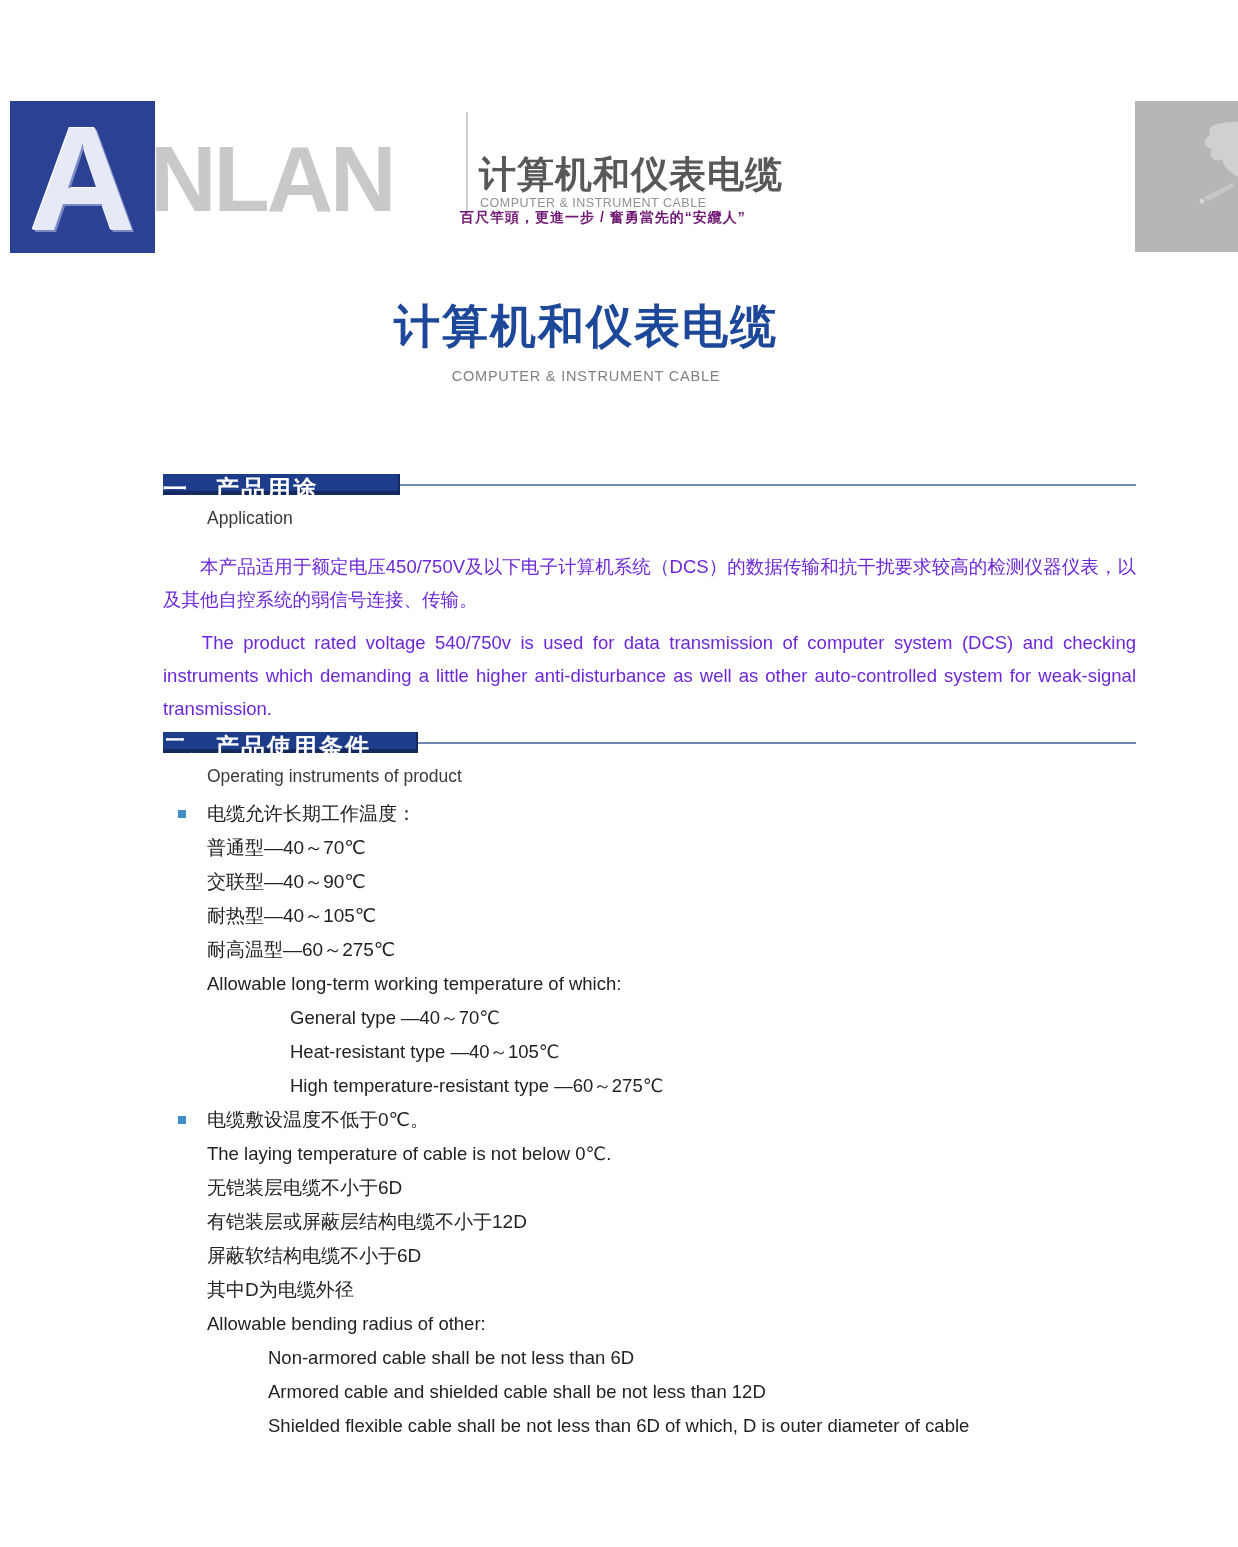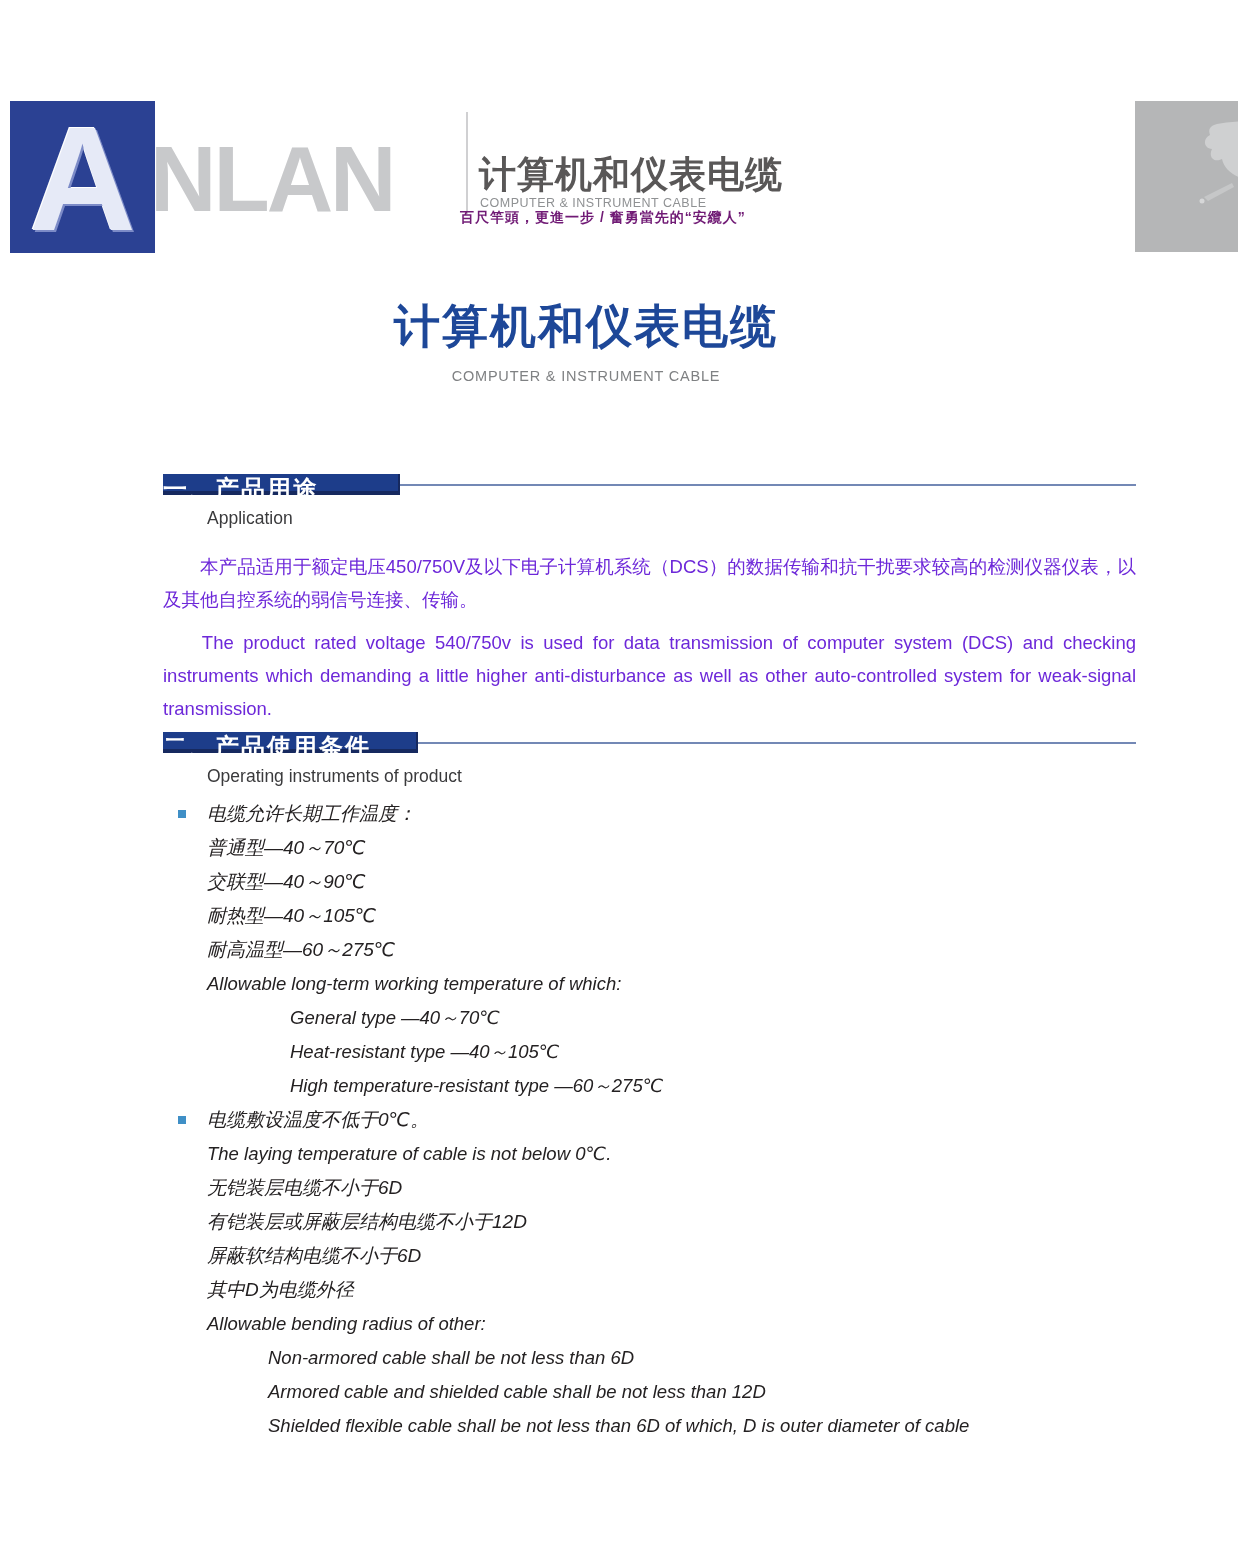--- a/index.html
+++ b/index.html
@@ -98,21 +98,21 @@
   }
 
   .para {
     text-align: justify;
     font-size: 18.5px; line-height: 33px; color: #6d28d9;
   }
   .para-cn { margin-top: 21px; text-indent: 2em; }
   .para-en { margin-top: 10px; text-indent: 2.1em; }
 
   
-  .cond-list { margin-top: 16px; font-style: italic; }
+  .cond-list { margin-top: 16px; }
   .row { position: relative; line-height: 22px; margin-bottom: 12px; font-size: 18.5px; }
   .row.cjk { font-size: 19px; }
   .bullet-row { padding-left: 44px; }
   .bullet-sq {
     position: absolute; left: 15px; top: 7px;
     width: 8px; height: 8px; background: #3f8fc6;
   }
   .ind0 { margin-left: 44px; }
   .ind1 { margin-left: 127px; }
   .ind2 { margin-left: 105px; }

